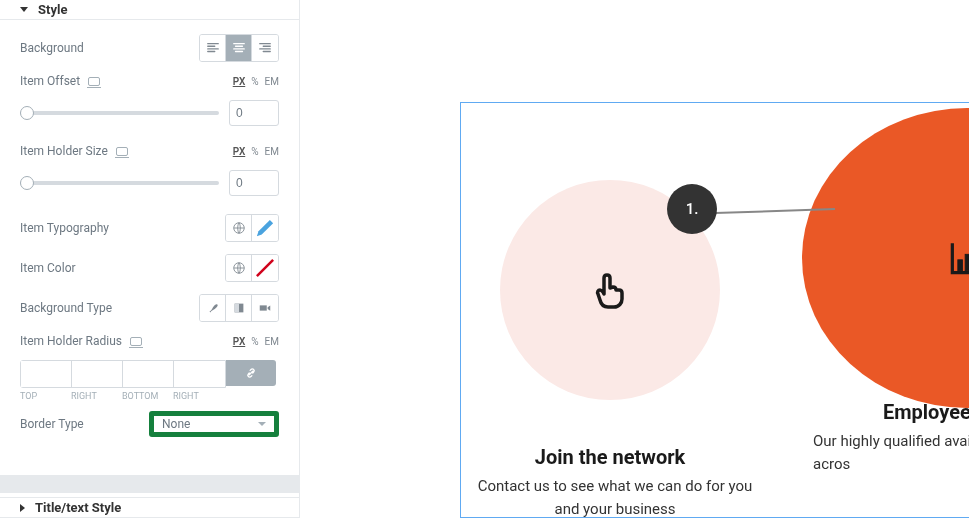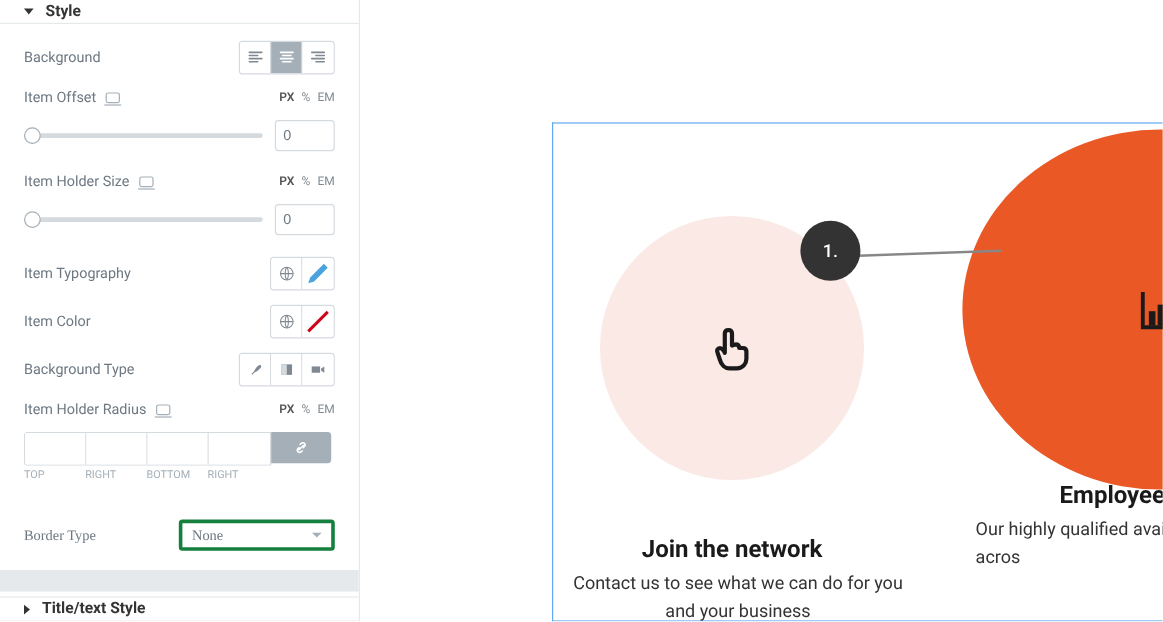--- a/index.html
+++ b/index.html
@@ -7,21 +7,21 @@
 .sidebar { width: 300px; height: 100%; border-right: 1px solid #e6e9ec; background: #fff; display: flex; flex-direction: column; overflow-y: auto; }
 .section-header { display: flex; align-items: center; padding: 2px 20px; cursor: pointer; border-bottom: 1px solid #e6e9ec; }
 .section-header.open .caret { transform: rotate(0deg); }
 .caret { width: 0; height: 0; border-left: 4px solid transparent; border-right: 4px solid transparent; border-top: 5px solid #333; margin-right: 10px; }
 .caret.right { width: 0; height: 0; border-top: 4px solid transparent; border-bottom: 4px solid transparent; border-left: 5px solid #333; border-right: none; margin-right: 10px; }
 .section-title { font-weight: 700; font-size: 13px; color: #333; }
 .controls { padding: 14px 20px 0 20px; }
 .row { display: flex; justify-content: space-between; align-items: center; margin-bottom: 12px; }
 .row-label { color: #6d7882; font-size: 12px; display: flex; align-items: center; gap: 8px; }
 .units { display: flex; gap: 6px; font-size: 10px; color: #808991; align-items: center; }
-.unit-px { font-weight: 600; color: #555; }
+.unit-px { text-decoration: underline; font-weight: 600; color: #555; }
 .btn-group { display: flex; border: 1px solid #d5dadf; border-radius: 3px; overflow: hidden; }
 .btn-group .btn { width: 26px; height: 26px; display: flex; align-items: center; justify-content: center; background: #fff; border-right: 1px solid #d5dadf; cursor: pointer; }
 .btn-group .btn:last-child { border-right: none; }
 .btn-group .btn.active { background: #a4afb7; }
 .btn-group .btn svg { width: 14px; height: 14px; }
 .slider-row { display: flex; align-items: center; gap: 10px; margin-bottom: 18px; }
 .slider-track { flex: 1; height: 4px; background: #d5dadf; border-radius: 2px; position: relative; }
 .slider-thumb { width: 14px; height: 14px; background: #fff; border: 1px solid #a4afb7; border-radius: 50%; position: absolute; top: -5px; left: 0; cursor: pointer; }
 .num-input { width: 50px; height: 26px; border: 1px solid #d5dadf; border-radius: 3px; padding: 0 6px; color: #6d7882; font-size: 12px; }
 .icon-btn { width: 26px; height: 26px; border: 1px solid #d5dadf; display: flex; align-items: center; justify-content: center; cursor: pointer; background: #fff; }
@@ -29,21 +29,21 @@
 .icon-pair .icon-btn { border: none; border-right: 1px solid #d5dadf; }
 .icon-pair .icon-btn:last-child { border-right: none; }
 .dims { display: flex; border: 1px solid #d5dadf; border-radius: 3px 0 0 3px; }
 .dims-wrap { display: flex; }
 .dims input { width: 51px; height: 26px; border: none; border-right: 1px solid #d5dadf; text-align: center; font-size: 11px; }
 .dims input:last-child { border-right: none; }
 .link-btn { width: 50px; height: 26px; background: #a4afb7; display: flex; align-items: center; justify-content: center; border-radius: 0 3px 3px 0; cursor: pointer; }
 .link-btn svg { width: 14px; height: 14px; fill: #fff; }
 .dim-labels { display: flex; margin-top: 3px; }
 .dim-labels span { width: 51px; text-align: left; font-size: 9px; color: #a4afb7; }
-.select { width: 130px; height: 26px; border: 3px solid #15803d; border-radius: 3px; padding: 0 8px; font-size: 12px; color: #6d7882; display: flex; align-items: center; justify-content: space-between; cursor: pointer; }
+.select { width: 130px; height: 26px; border: 5px solid #15803d; border-radius: 3px; padding: 0 8px; font-size: 12px; color: #6d7882; display: flex; align-items: center; justify-content: space-between; cursor: pointer; }
 .select .dd-caret { width: 0; height: 0; border-left: 4px solid transparent; border-right: 4px solid transparent; border-top: 4px solid #a4afb7; }
 .footer-bar { margin-top: auto; background: #e6e9ec; height: 18px; }
 .section-header.closed { border-top: 1px solid #e6e9ec; margin-top: 4px; }
 .collapse-tab { position: absolute; left: 300px; top: 364px; width: 14px; height: 32px; background: #e6e9ec; border-radius: 0 4px 4px 0; display: flex; align-items: center; justify-content: center; cursor: pointer; }
 .collapse-tab svg { width: 8px; height: 8px; fill: #808991; }
 .canvas { flex: 1; position: relative; background: #fff; overflow: hidden; }
 .editor-frame { position: absolute; left: 160px; top: 102px; right: 0; bottom: 0; border: 1px solid #60aaf2; border-right: none; }
 .card1 { position: absolute; left: 200px; top: 180px; width: 220px; height: 220px; background: #fbe9e6; border-radius: 50%; display: flex; align-items: center; justify-content: center; }
 .card2 { position: absolute; left: 502px; top: 108px; width: 330px; height: 300px; background: #ea5826; border-radius: 50% 0 0 50%; display: flex; align-items: center; justify-content: center; }
 .card2 svg { width: 44px; height: 44px; stroke: #1a1a1a; }
@@ -208,21 +208,21 @@
         </div>
       </div>
       <div class="dim-labels">
         <span>TOP</span>
         <span>RIGHT</span>
         <span>BOTTOM</span>
         <span>RIGHT</span>
       </div>
     </div>
 
-    <div class="row" style="margin-top: 32px; font-family: Liberation Serif, serif;">
+    <div class="row" style="margin-top: 10px;">
       <span class="row-label">Border Type</span>
       <div class="select">
         <span>None</span>
         <span class="dd-caret"></span>
       </div>
     </div>
 
   </div>
 
   <div class="footer-bar"></div>

